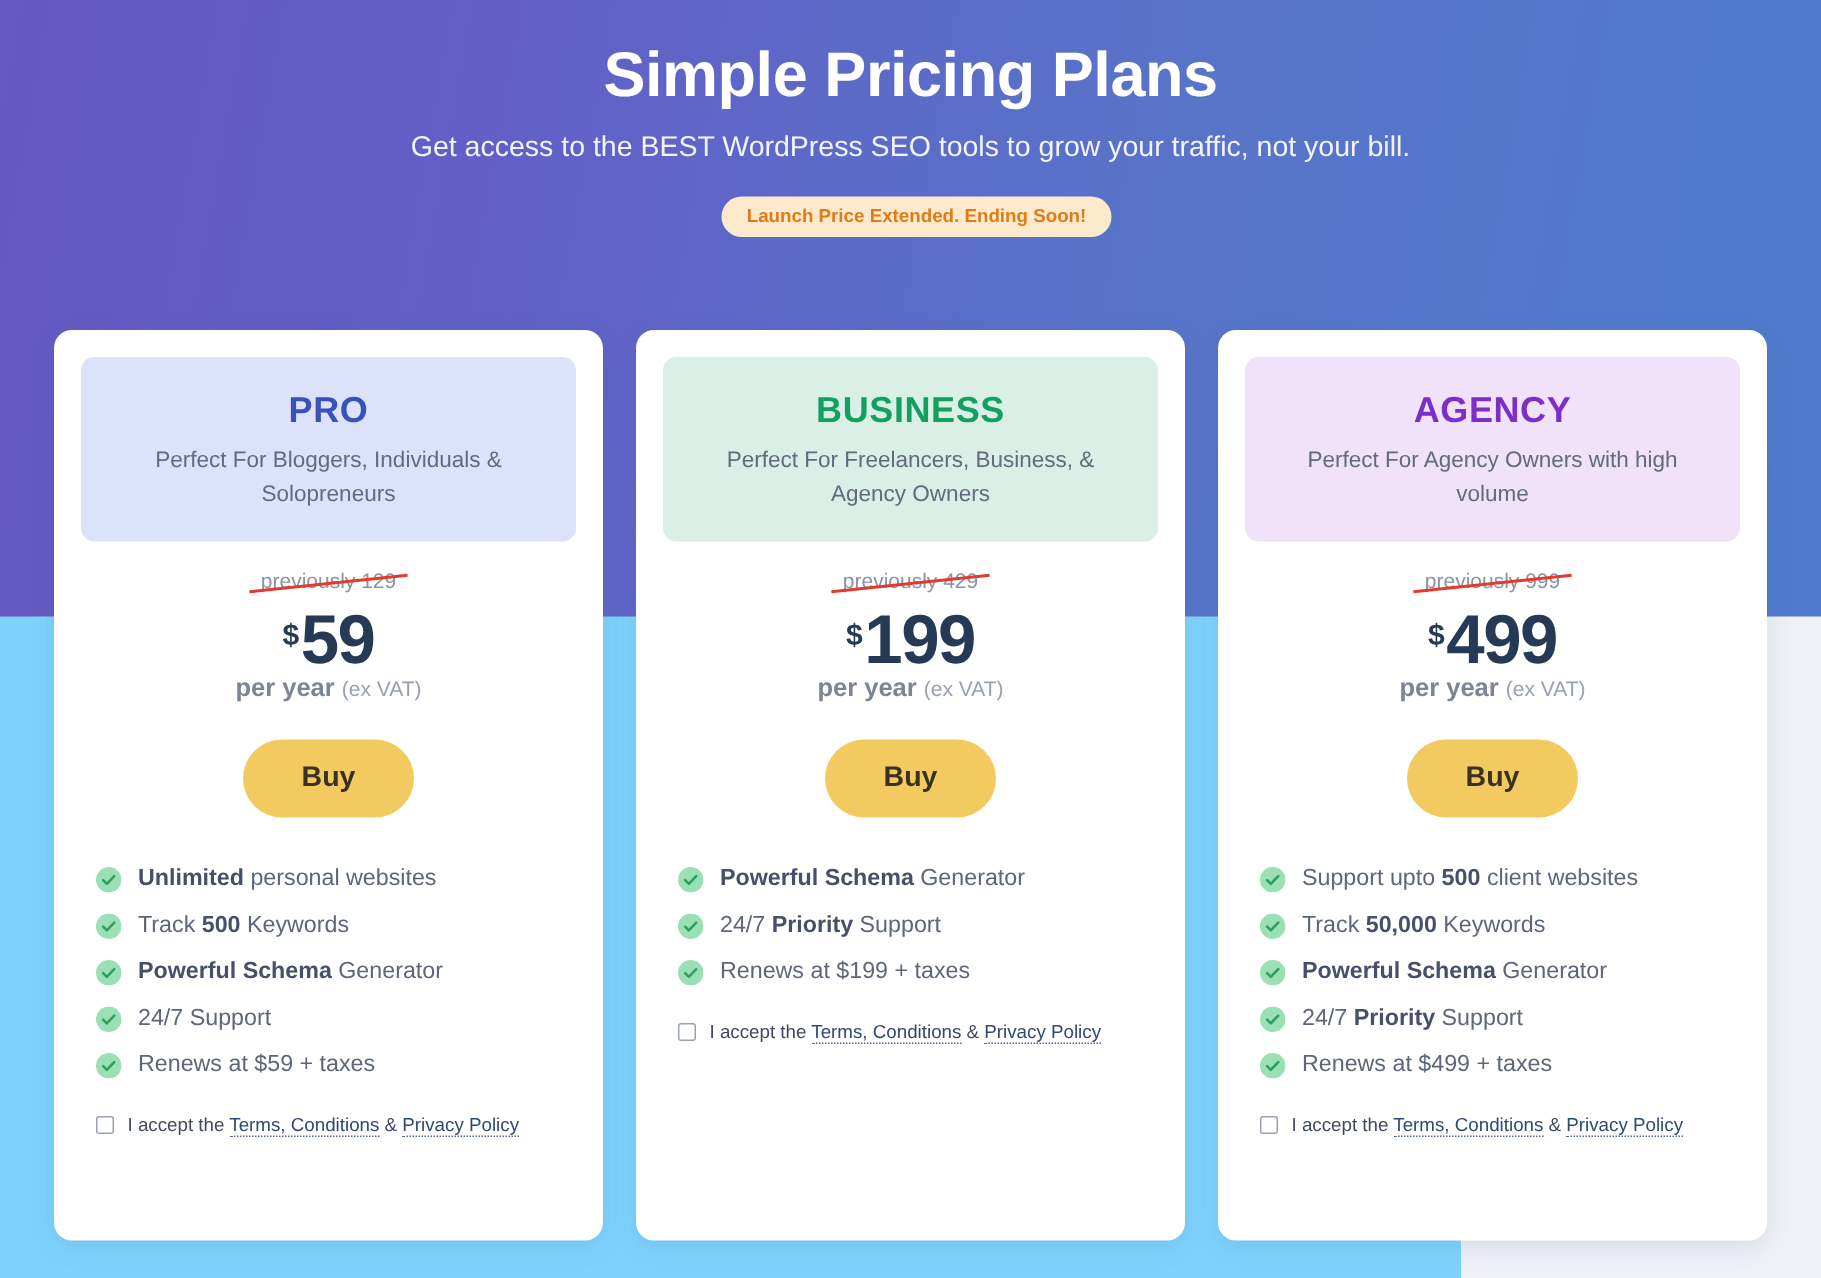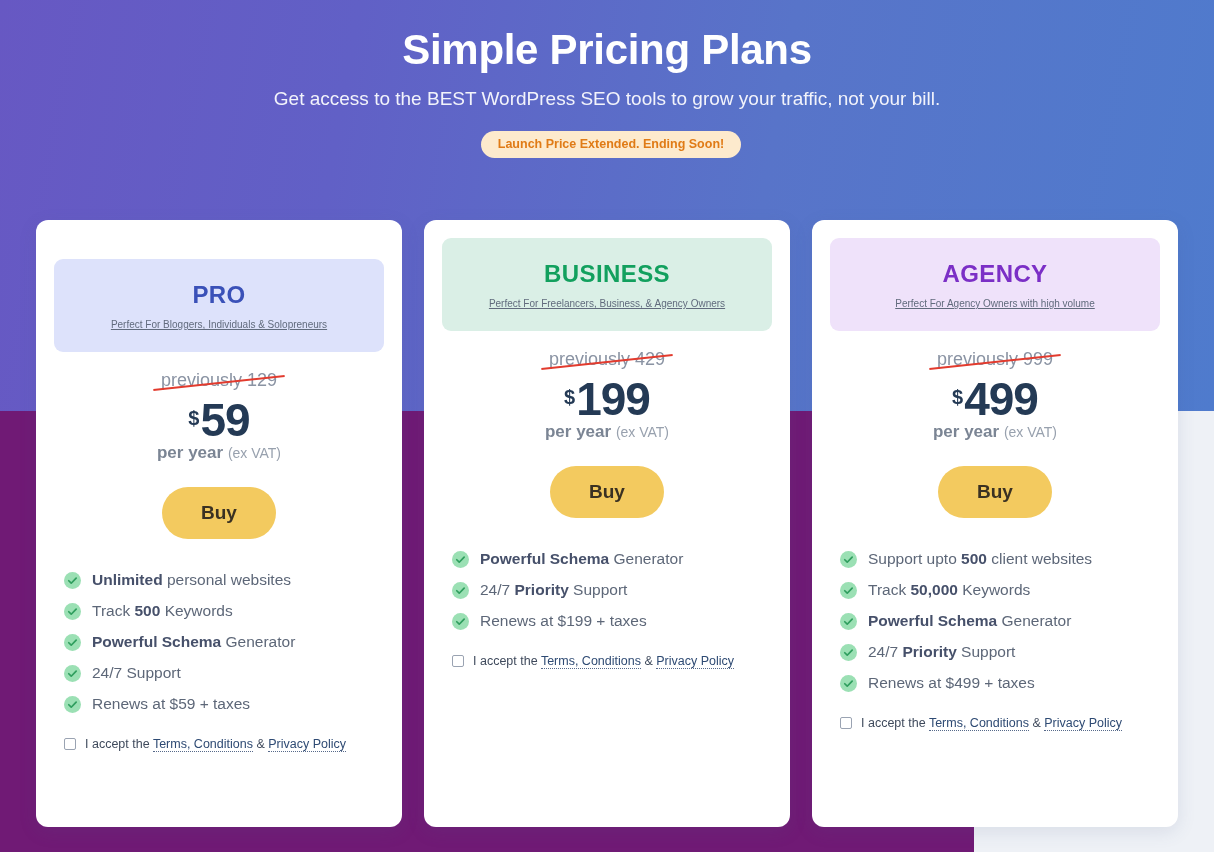--- a/index.html
+++ b/index.html
@@ -7,21 +7,21 @@
   html, body {
     width:1214px; height:852px;
     overflow:hidden;
     font-family:"Liberation Sans", sans-serif;
     background:#eef1f6;
   }
 
   #page {
     position:relative;
     width:974px; height:852px;
-    background:#701a75;
+    background:#7dd3fc;
   }
 
   
   .hero {
     position:absolute; left:0; top:0;
     width:1214px; height:411px;
     background:linear-gradient(100deg,#6758c3 0%,#6160c6 28%,#5874c9 62%,#4f7bcd 100%);
   }
   .hero-title {
     position:absolute; left:0; top:26px; width:100%;
@@ -62,44 +62,44 @@
     padding:18px 18px 0;
     min-height:607px;
     position:relative;
   }
 
   .plan-head {
     border-radius:9px;
     padding:22px 22px 20px;
     text-align:center;
   }
-  .plan-head.pro      { background:#dde2fb;margin-top:21px; }
+  .plan-head.pro      { background:#dde2fb; }
   .plan-head.business { background:#daefe6; }
   .plan-head.agency   { background:#efe2fa; }
 
   .plan-name {
     font-size:24px; font-weight:700;
     letter-spacing:.4px;
     margin-bottom:8px;
   }
   .plan-name.pro      { color:#3a51b8; }
   .plan-name.business { color:#12a05e; }
   .plan-name.agency   { color:#7b2fc6; }
 
   .plan-desc {
-    font-size:10px; color:#616b7d; line-height:1.5;text-decoration:underline;
+    font-size:15px; color:#616b7d; line-height:1.5;
   }
 
   
   .price-block { text-align:center; padding-top:18px; }
 
   .prev-price {
     position:relative;
     display:inline-block;
-    font-size:18px; color:#8a93a3;
+    font-size:14px; color:#8a93a3;
     padding:0 4px;
   }
   .prev-price::after {
     content:"";
     position:absolute;
     left:-4px; right:-4px; top:56%;
     height:2px;
     background:#e23b2e;
     transform:rotate(-6deg);
     transform-origin:center;

